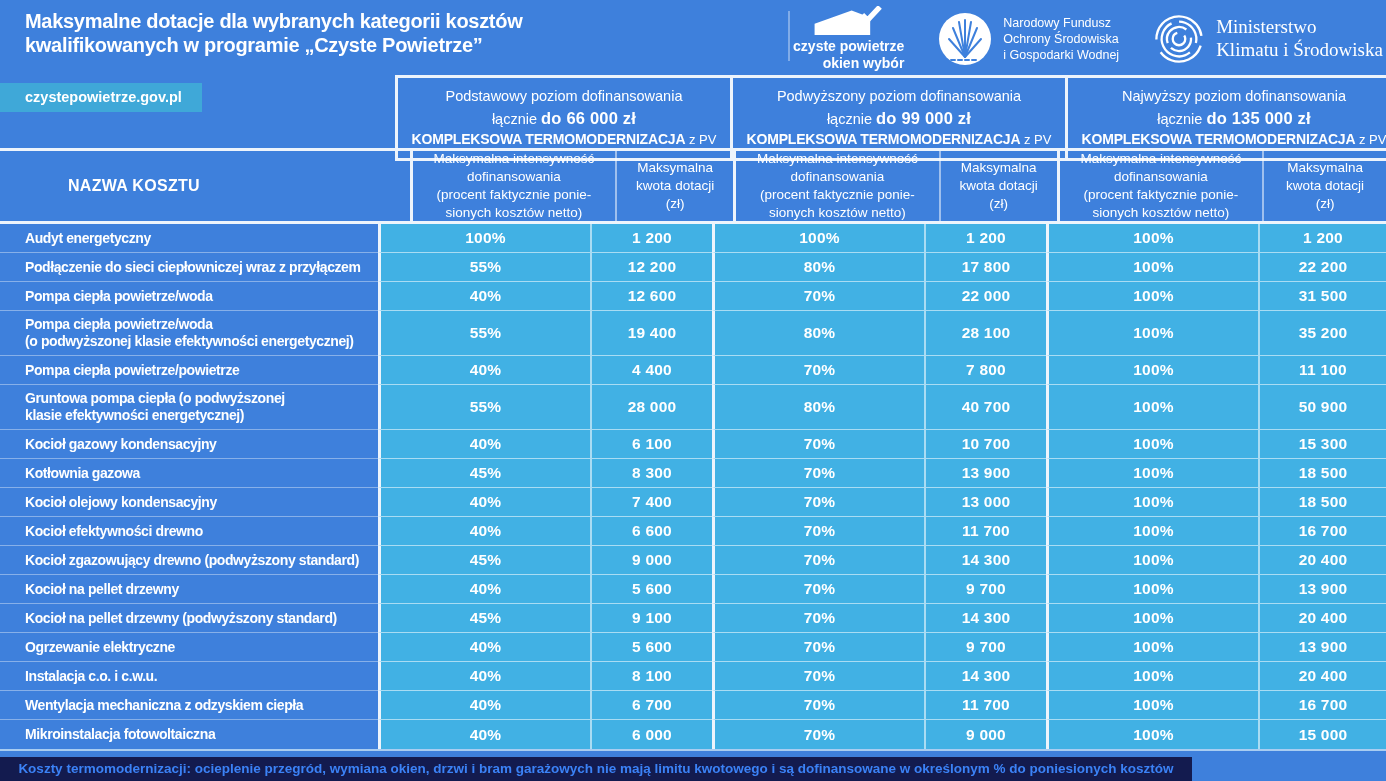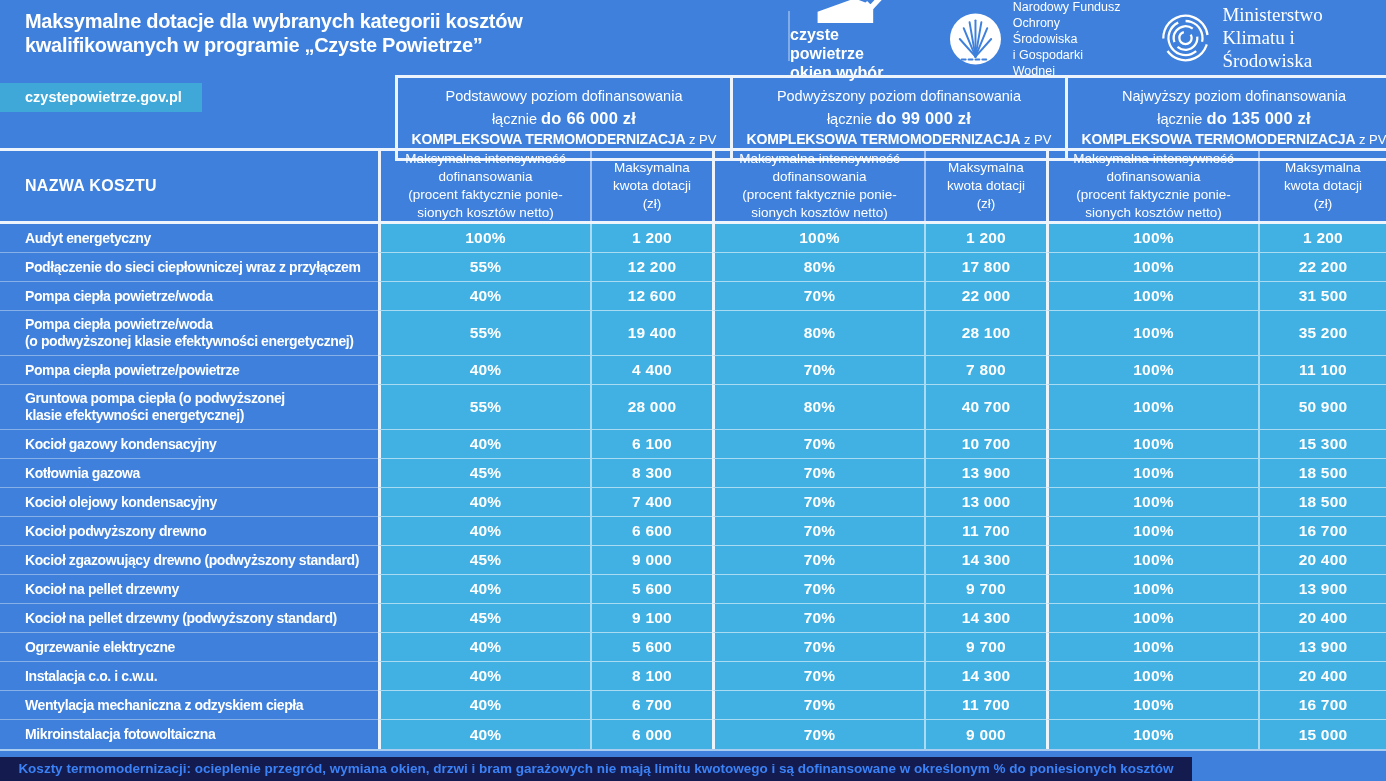--- a/index.html
+++ b/index.html
@@ -8,41 +8,41 @@
   .cell{box-sizing:border-box;}
 
   
   .top{position:absolute;top:0;left:0;width:1386px;height:75px;display:flex;}
   .title{padding:9px 0 0 25px;font-weight:bold;font-size:20px;line-height:1.22;letter-spacing:-0.3px;width:788px;box-sizing:border-box;white-space:nowrap;}
   .title span{display:block;}
   .v-divider{width:2px;height:50px;margin-top:11px;background:rgba(255,255,255,0.35);}
   .logos{flex:1;display:flex;align-items:center;justify-content:center;gap:34px;padding-top:2px;}
   .logo{display:flex;align-items:center;gap:11px;}
   .logo-cp{flex-direction:column;gap:2px;}
-  .logo-cp-text span{display:block;font-weight:bold;font-size:16px;line-height:1.18;text-align:left;}
+  .logo-cp-text span{display:block;font-weight:bold;font-size:14px;line-height:1.18;text-align:right;}
   .logo-nf-text span{display:block;font-size:12.5px;line-height:1.28;}
   .logo-min-text span{display:block;font-family:"Liberation Serif",serif;font-size:19px;line-height:1.2;}
 
   
   .gov-box{position:absolute;left:0;top:83px;width:202px;height:29px;background:#3FA8D8;color:#fff;
     font-weight:bold;font-size:14.5px;line-height:29px;padding-left:25px;box-sizing:border-box;display:block;text-decoration:none;}
 
   
   .groups-row{position:absolute;left:395px;top:75px;width:1008px;height:86px;border:3px solid #EDF4FC;box-sizing:border-box;display:flex;}
   .group-cell{flex:1;display:flex;flex-direction:column;justify-content:center;text-align:center;line-height:1.35;}
   .group-cell + .group-cell{border-left:3px solid #EDF4FC;}
   .g-line1{font-size:14.5px;}
   .g-line2{font-size:14.5px;}
   .g-line2 b{font-size:16.5px;letter-spacing:0.2px;}
   .g-line3{font-size:13px;}
   .g-line3 b{font-size:14px;letter-spacing:-0.2px;}
 
   
   .subheader-row{position:absolute;top:148px;left:0;width:1386px;height:76px;border-top:3px solid #EDF4FC;border-bottom:3px solid #EDF4FC;box-sizing:border-box;display:flex;}
-  .name-head{width:378px;display:flex;align-items:center;padding-left:25px;font-weight:bold;font-size:16px;letter-spacing:0.3px;}
+  .name-head{width:378px;display:flex;align-items:center;padding-left:25px;font-weight:bold;font-size:16px;letter-spacing:0.3px;margin-left:43px;}
   .sub{display:flex;flex-direction:column;justify-content:center;text-align:center;font-size:13.5px;line-height:1.32;}
   .sub span{display:block;}
   .sub.pct{width:212px;border-left:3px solid #EDF4FC;}
   .sub.amt{width:122px;border-left:2px solid rgba(255,255,255,0.5);}
   .sub.amt.last{width:128px;}
 
   
   .data-rows{position:absolute;top:224px;left:0;width:1386px;border-bottom:2px solid #A9CDF1;}
   .row{display:flex;height:29px;}
   .row.tall{height:45px;}
@@ -277,21 +277,21 @@
         </div>
         <div class="cell val pct">40%</div>
         <div class="cell val amt">7 400</div>
         <div class="cell val pct">70%</div>
         <div class="cell val amt">13 000</div>
         <div class="cell val pct">100%</div>
         <div class="cell val amt last">18 500</div>
       </div>
       <div class="row">
         <div class="cell label-cell">
-          <span>Kocioł podwyższony drewno</span>
+          <span>Kocioł efektywności drewno</span>
         </div>
         <div class="cell val pct">40%</div>
         <div class="cell val amt">6 600</div>
         <div class="cell val pct">70%</div>
         <div class="cell val amt">11 700</div>
         <div class="cell val pct">100%</div>
         <div class="cell val amt last">16 700</div>
       </div>
       <div class="row">
         <div class="cell label-cell">

